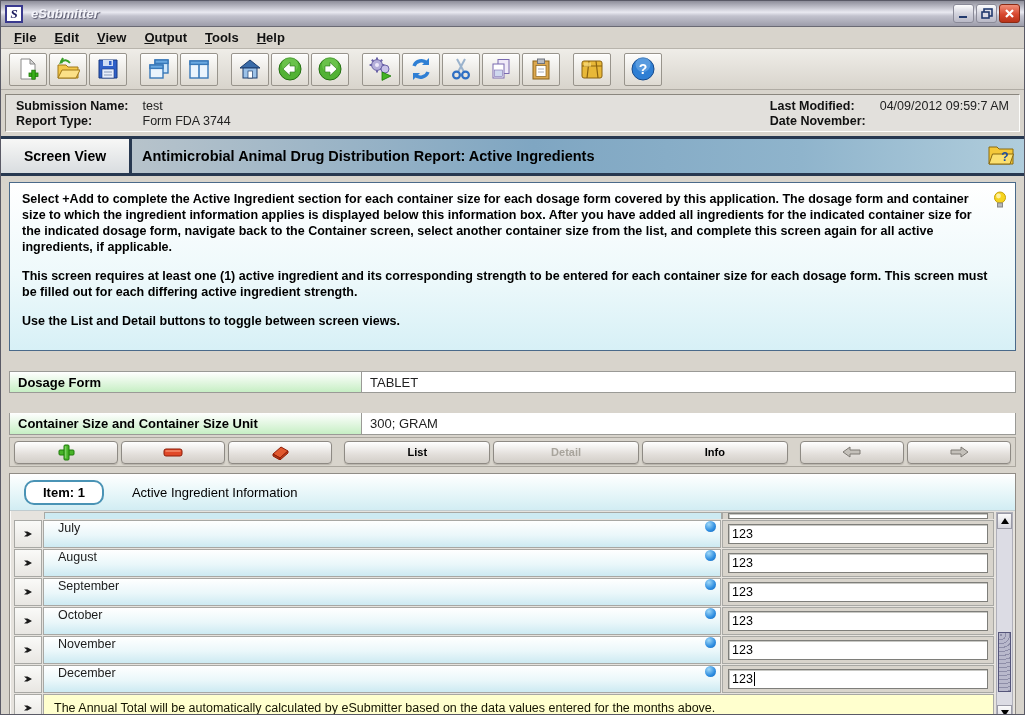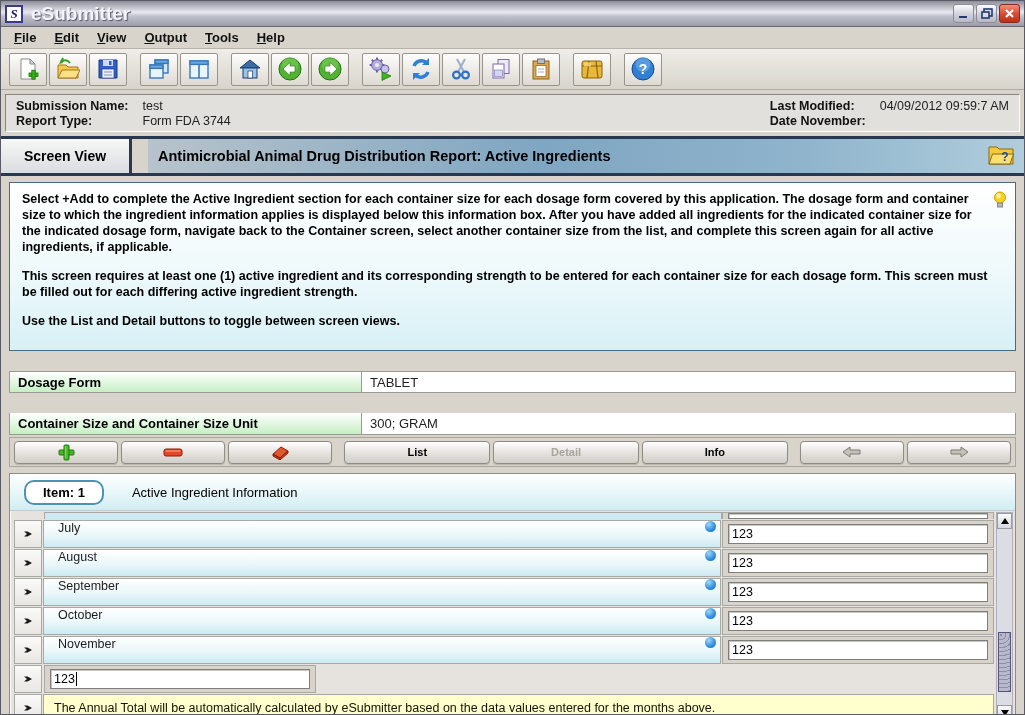--- a/index.html
+++ b/index.html
@@ -7,21 +7,21 @@
   .window { width:1025px; height:715px; display:flex; flex-direction:column;
             border:1px solid #5a5a66; background:#d8d4cc; overflow:hidden; }
 
   
   .titlebar { height:26px; flex:0 0 26px; display:flex; align-items:center; padding:0 4px;
     background:linear-gradient(180deg,#8e8e9a 0%,#e9e9f1 45%,#c2c2cd 60%,#9d9daa 100%);
     border-bottom:1px solid #6a6a74; }
   .app-icon { width:18px; height:18px; background:#fff; border:2px solid #39398e; display:flex;
     align-items:center; justify-content:center; font-family:"Liberation Serif",serif; font-style:italic;
     font-weight:bold; font-size:13px; color:#1a1a5e; margin-right:8px; }
-  .title-text { color:#f4f4fa; font-weight:bold; font-size:19px; text-shadow:1px 1px 1px #55556a; }
+  .title-text { color:#f4f4fa; font-weight:bold; font-size:13px; text-shadow:1px 1px 1px #55556a;font-style:italic; }
   .win-controls { margin-left:auto; display:flex; gap:2px; }
   .win-btn { width:21px; height:19px; border-radius:3px; border:1px solid #8a8a98; display:flex;
     align-items:center; justify-content:center;
     background:linear-gradient(180deg,#fdfdfe,#d4d4de 50%,#b9b9c6); }
   .win-btn.close { background:linear-gradient(180deg,#f0907a,#d84830 55%,#b83218); border-color:#8a2a14; }
 
   
   .menubar { height:22px; flex:0 0 22px; display:flex; align-items:center; gap:4px; padding:0 6px;
     background:#d8d4cc; border-bottom:1px solid #b8b4ac; }
   .menu-item { font-size:13px; font-weight:bold; color:#111; padding:2px 7px; cursor:default; }
@@ -36,21 +36,21 @@
 
   
   .info-wrap { padding:4px; flex:0 0 46px; }
   .info-panel { height:38px; background:#e2e0dc; border:1px solid; border-color:#8a867e #fdfdfb #fdfdfb #8a867e;
     display:flex; justify-content:space-between; padding:3px 10px; }
   .info-grid { display:grid; grid-template-columns:auto auto; column-gap:14px; row-gap:1px; font-size:12.5px; align-content:center;}
   .info-label { font-weight:bold; color:#111; }
   .info-value { color:#222; }
 
   
-  .screen-header { flex:0 0 40px; display:flex; border-top:3px solid #273850; border-bottom:3px solid #273850;gap:16px; }
+  .screen-header { flex:0 0 40px; display:flex; border-top:3px solid #273850; border-bottom:3px solid #273850; }
   .screen-tab { width:131px; display:flex; align-items:center; justify-content:center; font-weight:bold;
     font-size:14px; color:#000; background:linear-gradient(180deg,#f7f7f6,#d9dde0); border-right:3px solid #273850; }
   .screen-title-bar { flex:1; display:flex; align-items:center; padding:0 10px;
     background:linear-gradient(90deg,#b7c3cb 0%,#7fa6c2 45%,#8fb4cc 75%,#b0cddc 100%); }
   .screen-title { font-weight:bold; font-size:14.5px; color:#000; }
   .header-help { margin-left:auto; }
 
   
   .content { flex:1; padding:6px 8px 4px 8px; background:#d8d4cc; display:flex; flex-direction:column; }
   .instruction-box { border:1px solid #4a6a8a; background:linear-gradient(180deg,#ffffff 0%,#eef9fb 55%,#d7f0f6 100%);
@@ -500,20 +500,24 @@
                 </div>
             </div>
           </div>
 
           <div class="month-row">
             <div class="arrow-cell">
               <svg width="10" height="10">
                   <path d="M1 2.5 L4.5 2.5 L9 5 L4.5 7.5 L1 7.5 L4 5 Z" fill="#1a1a1a"></path>
                 </svg>
             </div>
+            <div class="label-cell">
+              <span>December</span>
+              <span class="dot"></span>
+            </div>
             <div class="input-cell">
               <div class="tinput">
                   <span>123</span>
                   <span class="caret"></span>
                 </div>
             </div>
           </div>
 
           <div class="note-row">
             <div class="arrow-cell">

